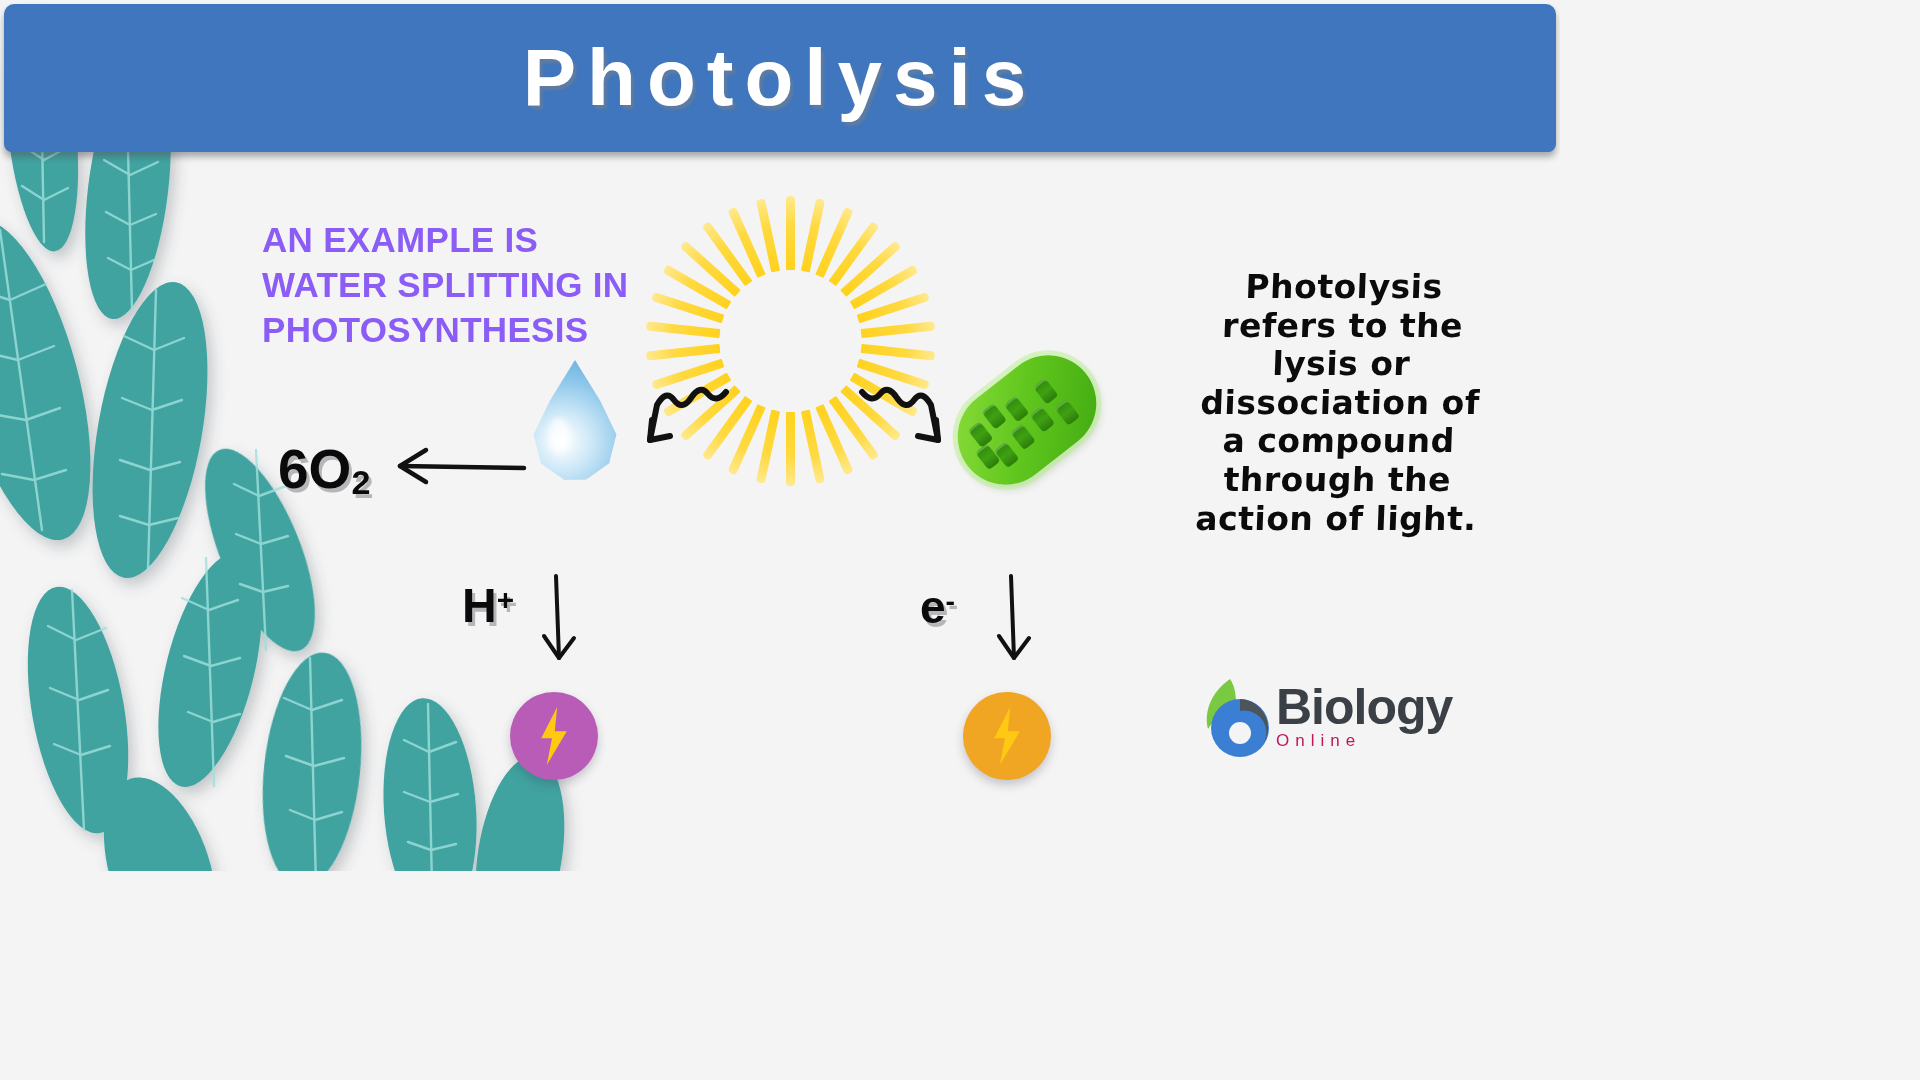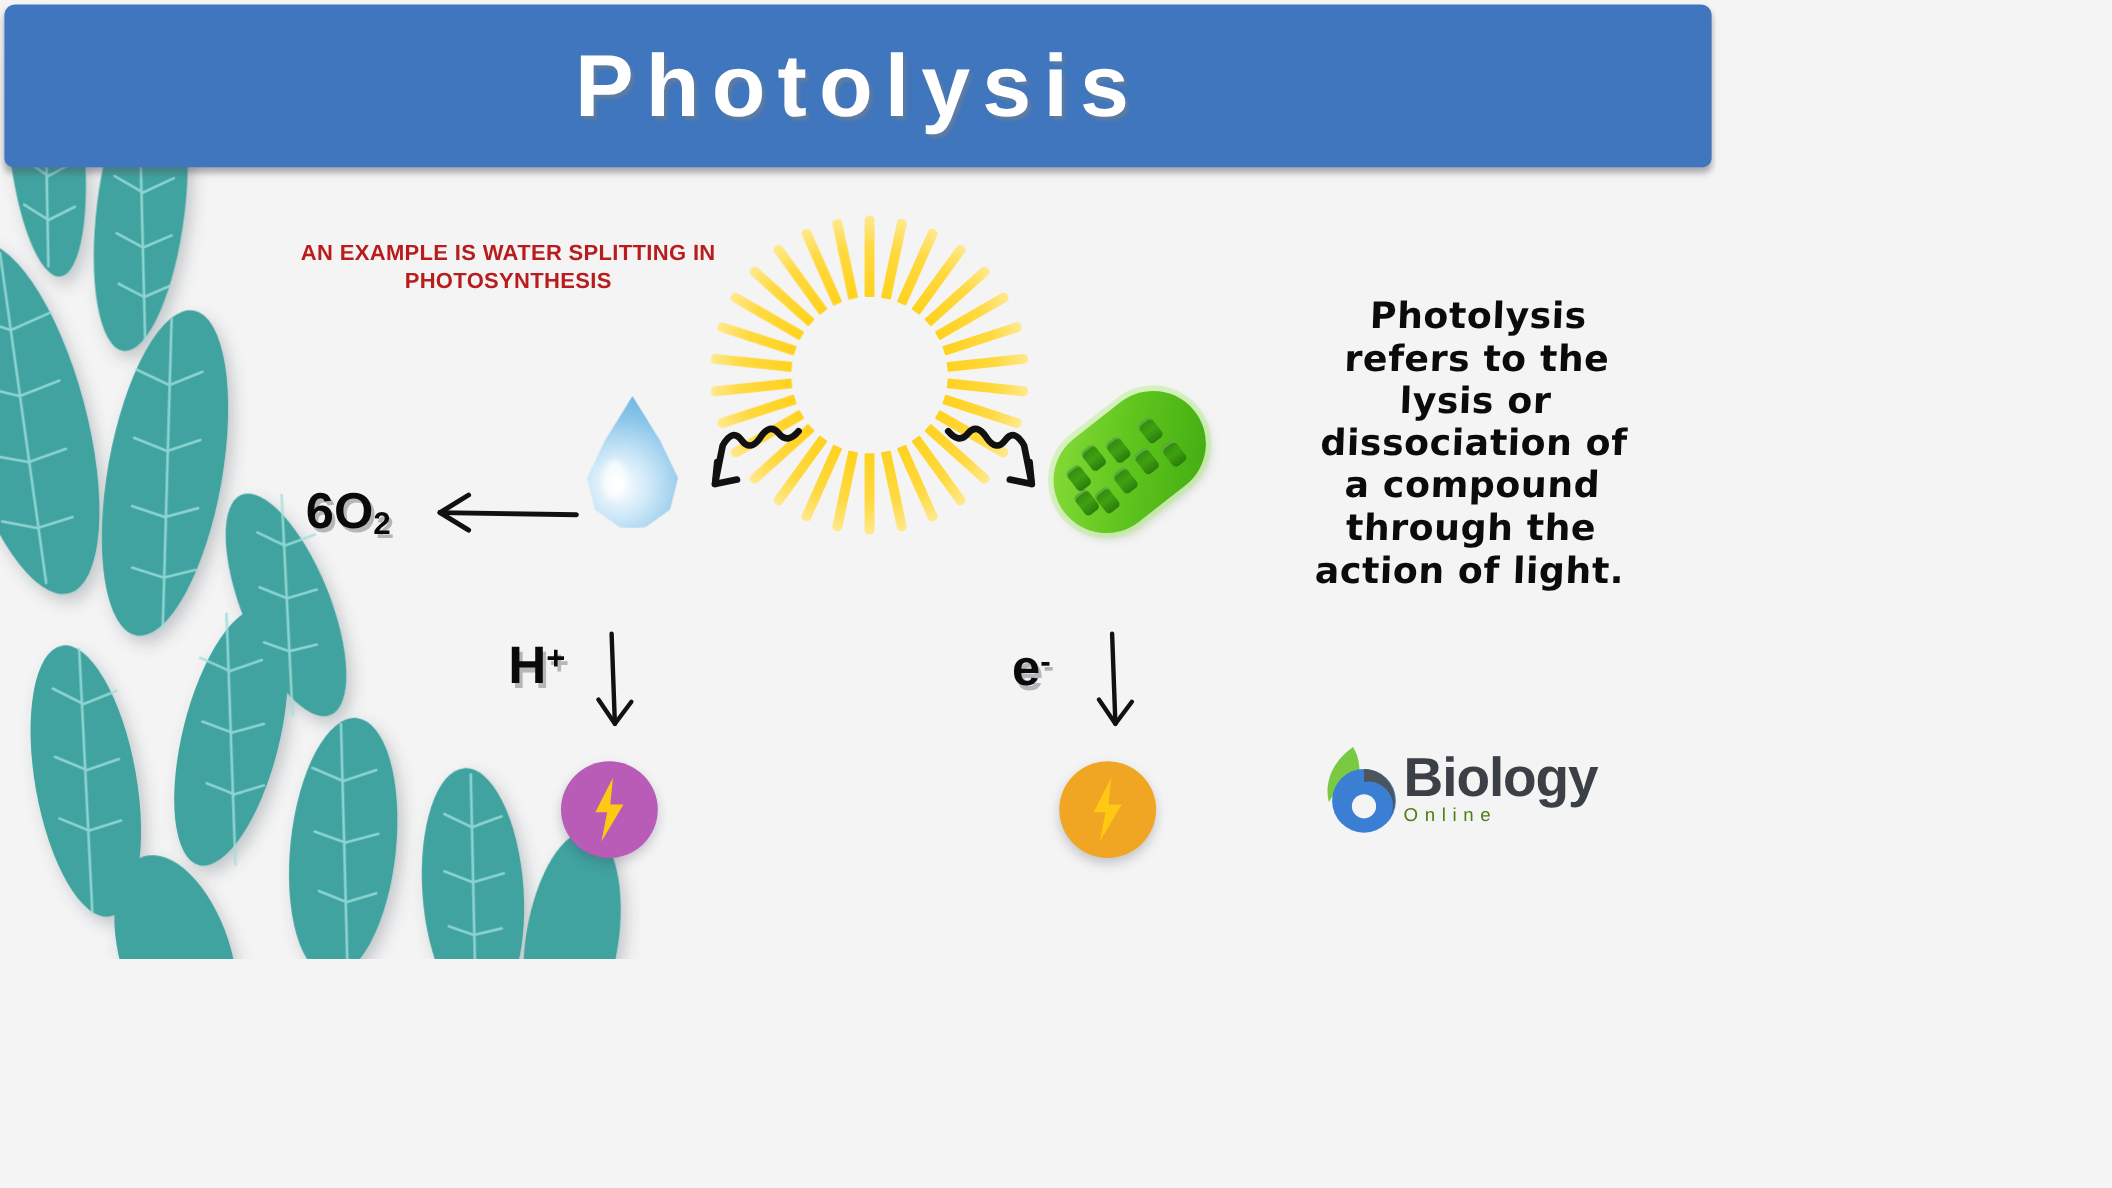--- a/index.html
+++ b/index.html
@@ -27,22 +27,22 @@
     font-family:"Liberation Sans", sans-serif;
     user-select:none;
   }
 
   
   .foliage{position:absolute;left:-40px;top:10px;width:640px;height:880px;z-index:5;}
 
   
   .caption{
     position:absolute;left:262px;top:218px;width:400px;
-    text-align:center;color:#b91c1c;
-    font-size:20px;font-weight:bold;line-height:1.28;
+    color:#8b5cf6;
+    font-size:35px;font-weight:bold;line-height:1.28;
     letter-spacing:.3px;z-index:20;
   }
 
   
   .sun-wrap{position:absolute;left:645px;top:196px;width:290px;height:290px;z-index:18;}
   .sun-core{
     position:absolute;left:82px;top:82px;width:126px;height:126px;border-radius:50%;
     background:radial-gradient(circle at 38% 32%, #ffe564 0%, #ffd21e 45%, #f6bf00 100%);
     box-shadow:0 0 0 7px #ffffff, 0 2px 7px rgba(150,120,0,.25);
     display:flex;align-items:center;justify-content:center;
@@ -111,21 +111,21 @@
     letter-spacing:.5px;z-index:22;
     transform:skewX(-2deg);
   }
 
   
   .logo{position:absolute;left:1200px;top:672px;width:300px;height:90px;z-index:22;
         display:flex;align-items:center;}
   .logo-mark{position:relative;width:76px;height:80px;flex:none;}
   .logo-text{margin-left:0;}
   .logo-name{font-size:50px;font-weight:bold;color:#3b4046;letter-spacing:-1px;line-height:.92;}
-  .logo-sub{font-size:17px;color:#4d7c0f;letter-spacing:6px;margin-top:1px;}
+  .logo-sub{font-size:17px;color:#be185d;letter-spacing:6px;margin-top:1px;}
 
   svg{display:block;overflow:visible;}
 </style>
 </head>
 <body>
 
 <div id="stage">
 
   <div class="foliage">
     <svg width="640" height="880" viewBox="0 0 640 880">
@@ -236,21 +236,21 @@
     <div class="grana" style="left:44px;top:14px;"></div>
     <div class="grana" style="left:66px;top:22px;"></div>
     <div class="grana" style="left:30px;top:52px;"></div>
     <div class="grana" style="left:54px;top:48px;"></div>
     <div class="grana" style="left:80px;top:46px;"></div>
     <div class="grana" style="left:100px;top:26px;"></div>
     <div class="grana" style="left:104px;top:56px;"></div>
     <div class="grana" style="left:14px;top:42px;"></div>
   </div>
 
-  <div class="chem" style="left:278px;top:437px;font-size:46px;text-align:center;">
+  <div class="chem" style="left:278px;top:437px;font-size:55px;text-align:center;">
     <span>6O</span><sub>2</sub>
   </div>
 
   <svg style="position:absolute;left:392px;top:440px;width:140px;height:60px;z-index:21" viewBox="0 0 140 60">
     <g stroke="#111" stroke-width="4.5" fill="none" stroke-linecap="round" stroke-linejoin="round">
       <path d="M132 28 L8 26"></path>
       <path d="M8 26 L34 10 M8 26 L34 42"></path>
     </g>
   </svg>
 

